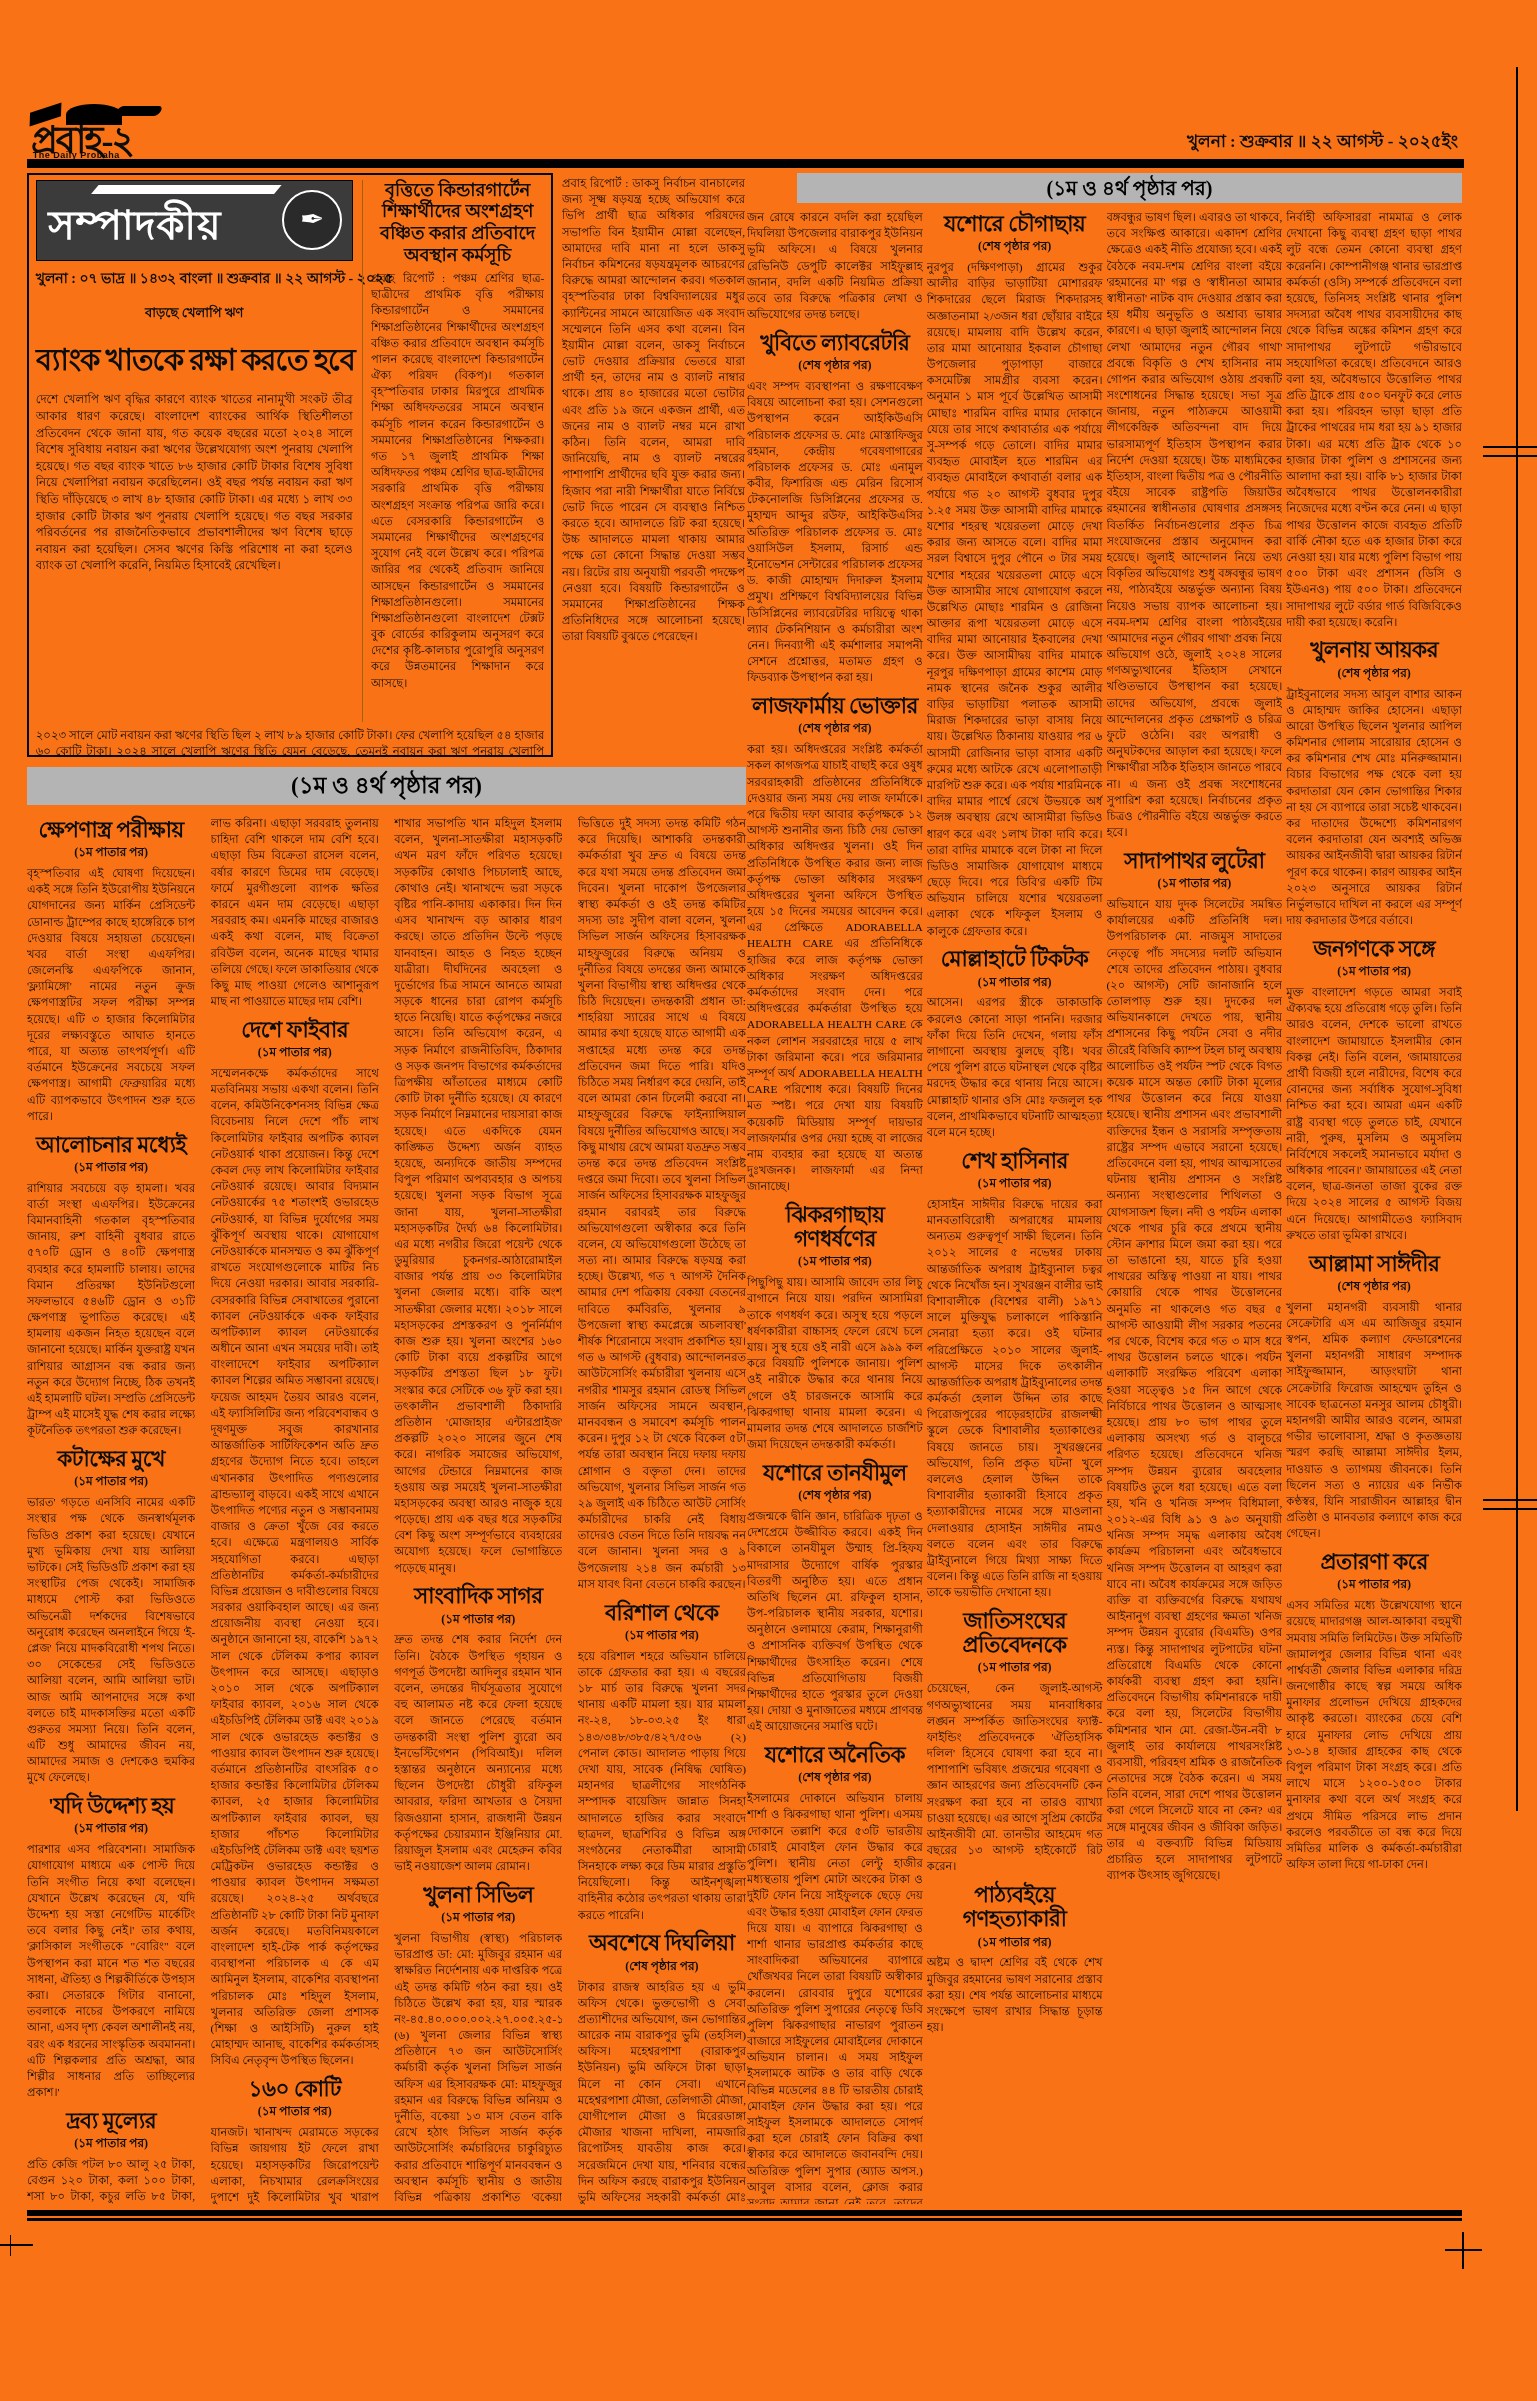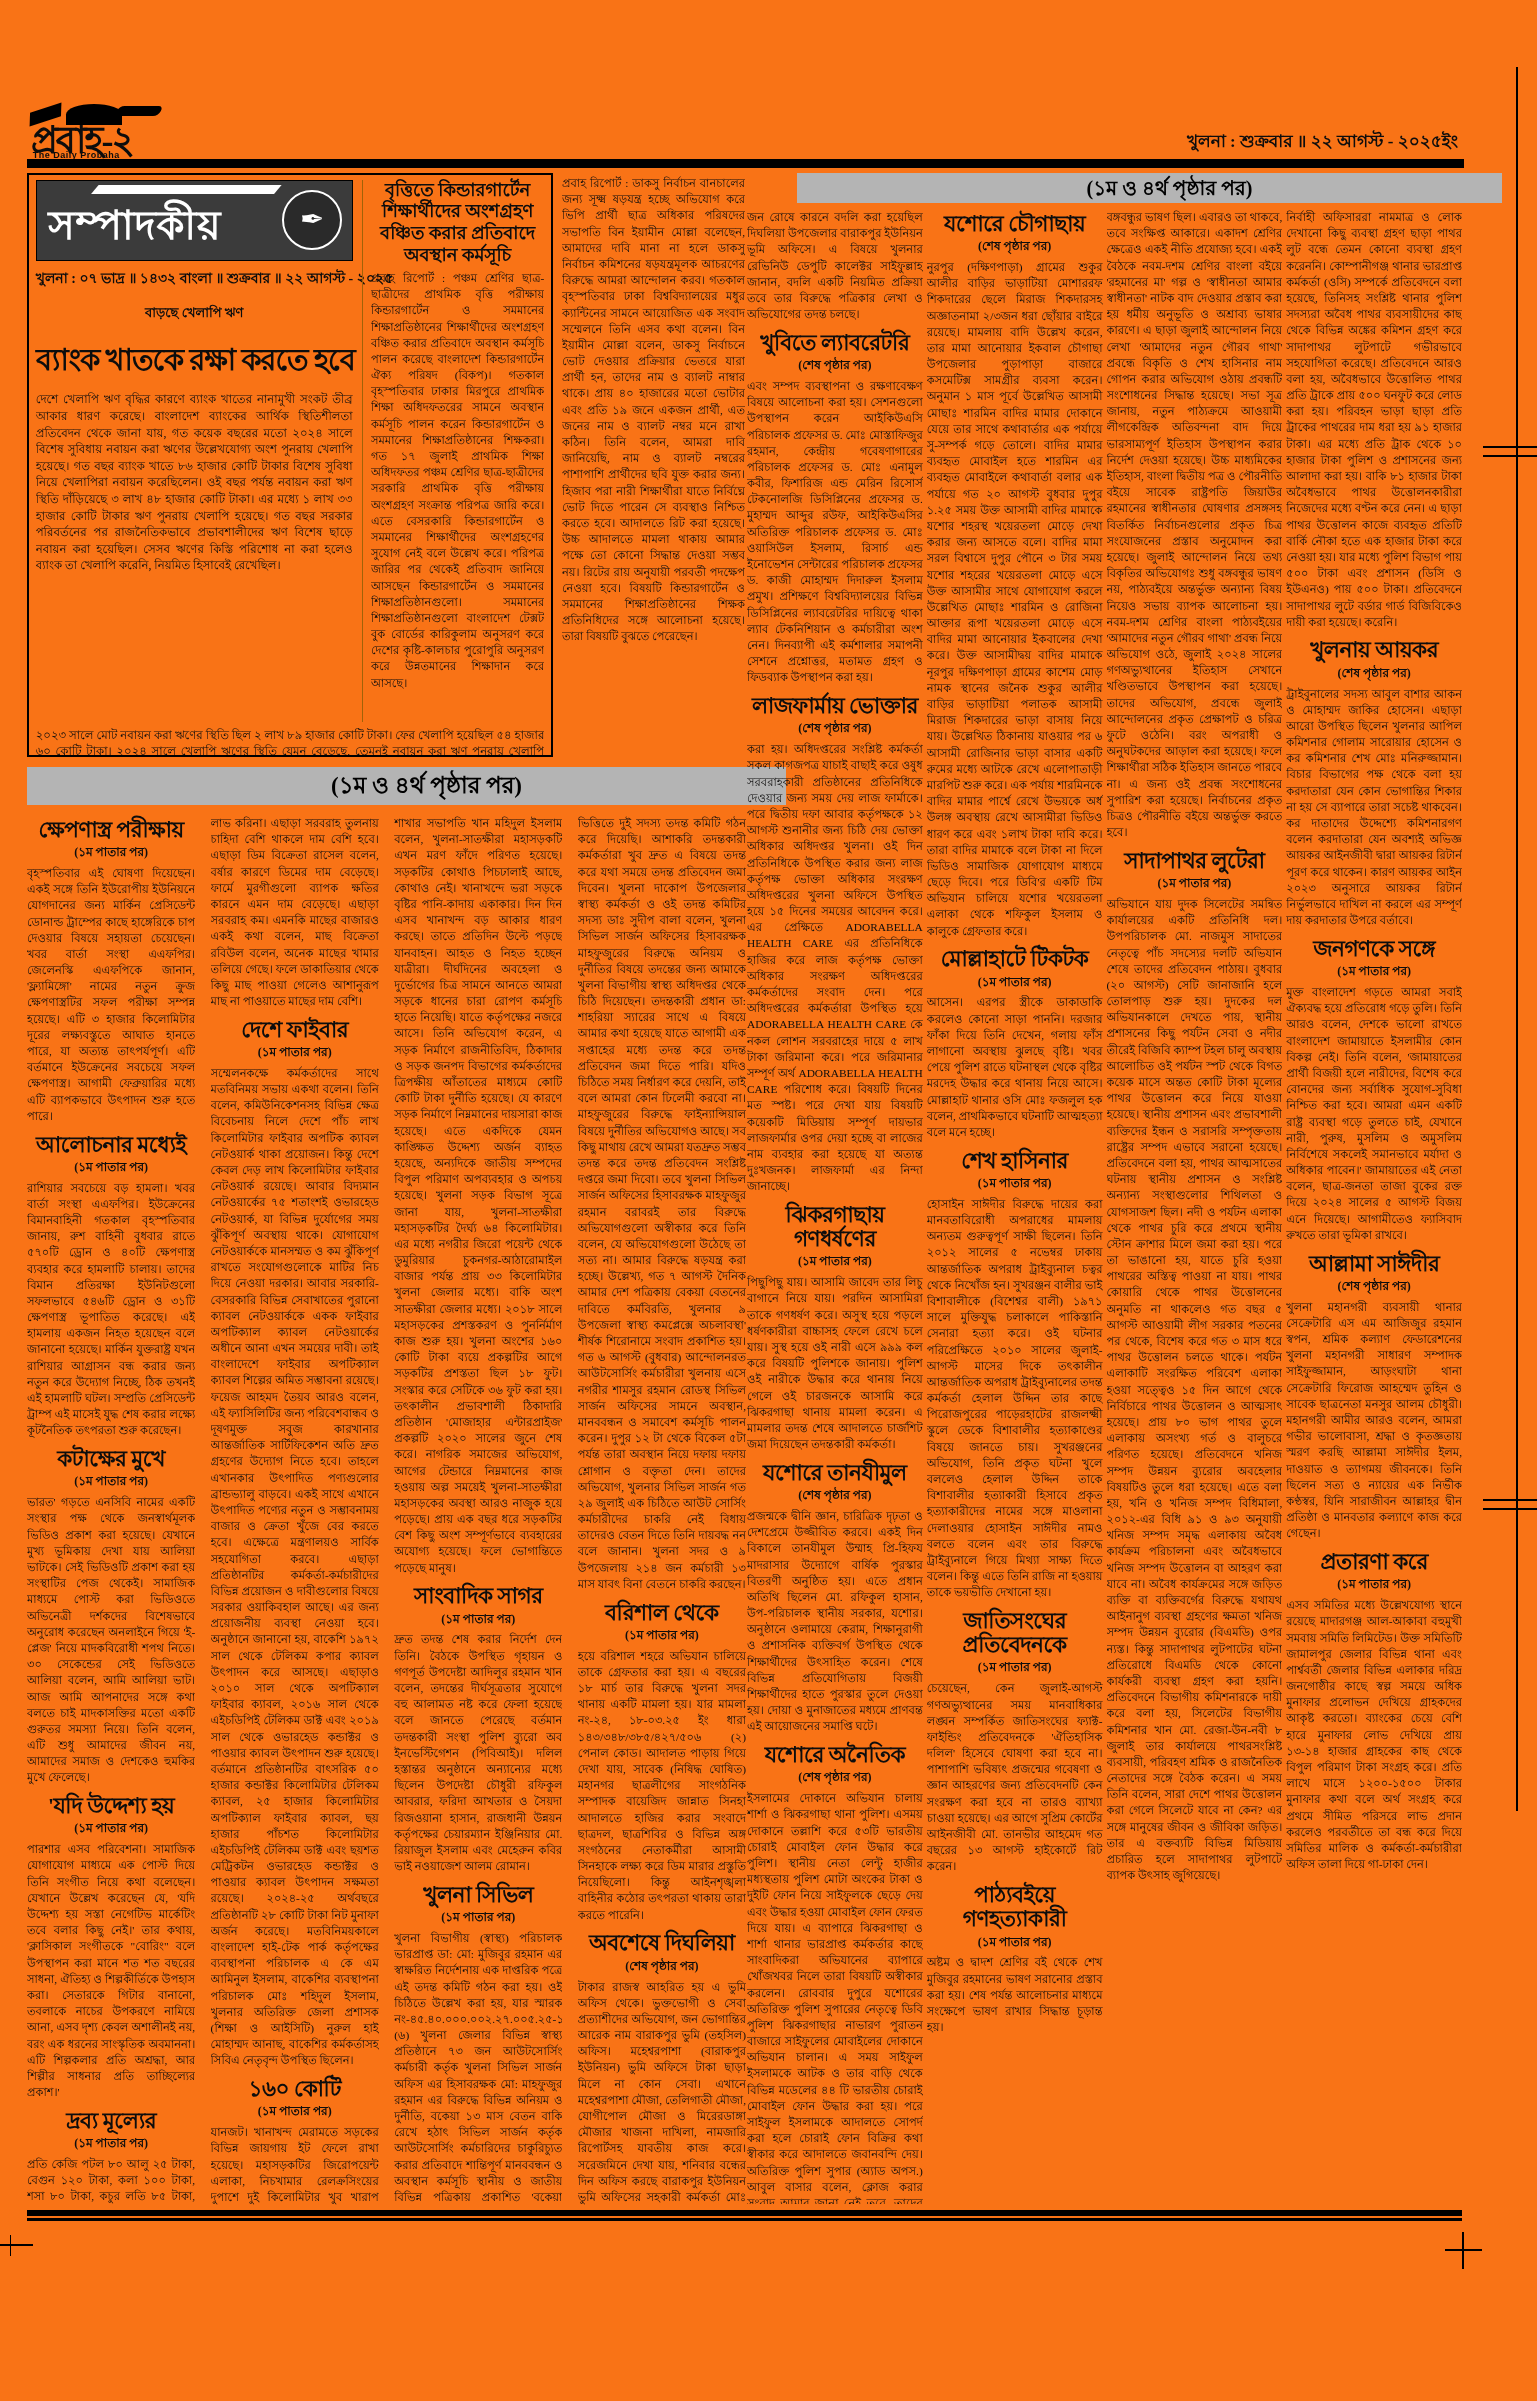--- a/index.html
+++ b/index.html
@@ -10,21 +10,21 @@
   #logo .sun{position:absolute;left:37px;top:0;width:56px;height:21px;background:#000;border-radius:50% 50% 0 0;}
   #logo .smoke{position:absolute;left:88px;top:1.9px;width:44px;height:9.6px;background:#000;border-radius:5.8px;transform:skewX(-30deg);}
   #logo .flag{position:absolute;left:0;top:3.8px;width:33px;height:13.4px;background:#000;transform:rotate(-18deg) skewX(-20deg);}
   #logo .name{position:absolute;left:1.9px;top:7.7px;font-weight:900;font-size:36px;letter-spacing:-1.9px;
               font-family:"Liberation Serif",serif;transform:scaleY(1.05);white-space:nowrap;}
   #logo .tag{position:absolute;left:3.8px;top:46px;font-family:"Liberation Sans",sans-serif;
              font-weight:bold;font-size:9px;letter-spacing:0.5px;}
   #dateline-top{position:absolute;right:79px;top:128px;font-size:17px;font-weight:bold;}
   #toprule{position:absolute;left:27px;top:159px;width:1437px;height:8.6px;background:#000;}
   
-  .band{position:absolute;background:#b4b4b4;color:#000;text-align:center;font-weight:bold;padding-left:40px;}
+  .band{position:absolute;background:#b4b4b4;color:#000;text-align:center;font-weight:bold;}
   #band-right{left:797px;top:173px;width:665px;height:30px;font-size:20px;line-height:30px;}
   #band-left{left:27px;top:767px;width:719px;height:38px;font-size:23px;line-height:38px;}
   
   #edbox{position:absolute;left:27px;top:173px;width:526px;height:584px;border:2.9px solid #000;
          box-sizing:border-box;padding:4.8px 6.7px;overflow:hidden;}
   #edtop{display:flex;gap:9.6px;}
   #edleft{width:317px;flex:none;}
   #edright{flex:1;border-left:1px solid #a16207;padding-left:7.7px;}
   #edbanner{position:relative;height:79px;background:#3b3b3b;border:1.9px solid #000;margin-bottom:5.8px;}
   #edbanner .slash{position:absolute;left:58px;top:3.8px;width:183px;height:8.6px;background:#fff;transform:skewX(-40deg);}

